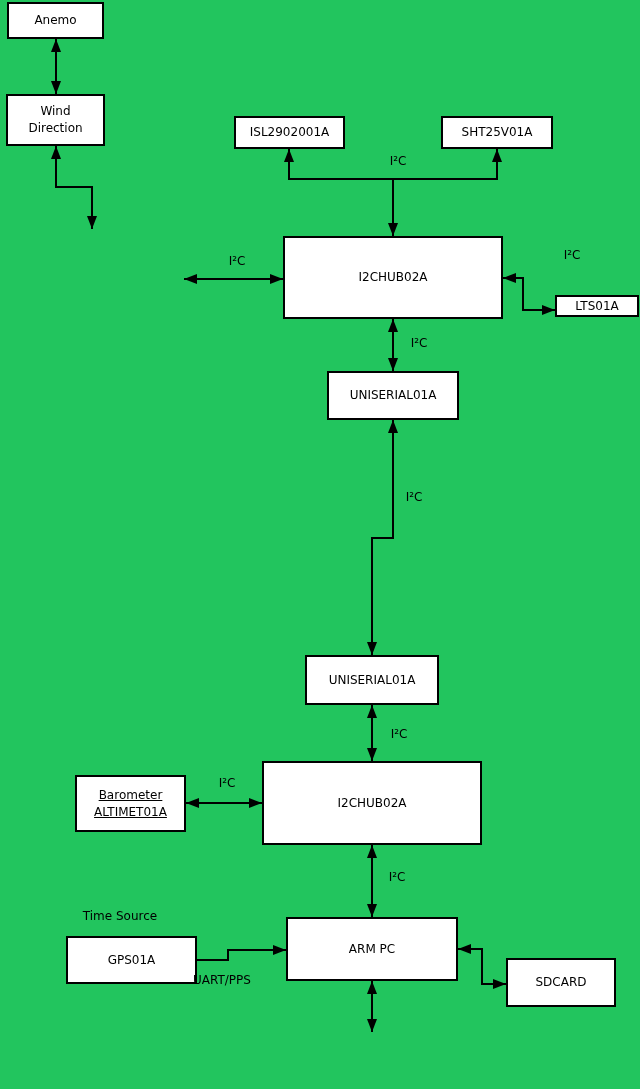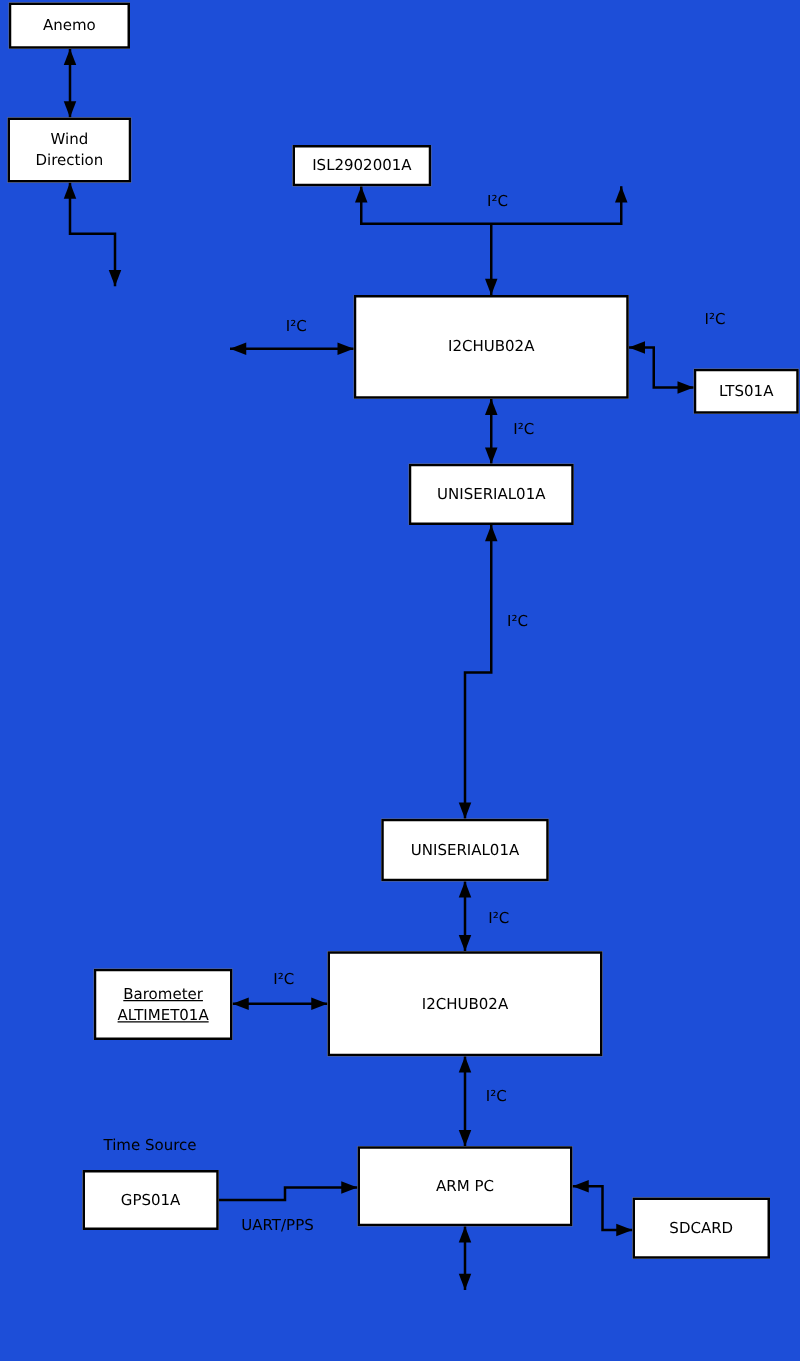--- a/index.html
+++ b/index.html
@@ -4,21 +4,21 @@
 <style>
   html, body {
     margin: 0;
     padding: 0;
     background: #ffffff;
   }
   #canvas {
     position: relative;
     width: 640px;
     height: 1089px;
-    background: #1d4ed8;
+    background: #22c55e;
     font-family: "DejaVu Sans", "Liberation Sans", sans-serif;
     color: #000000;
     overflow: hidden;
   }
   #wires {
     position: absolute;
     left: 0;
     top: 0;
     width: 640px;
     height: 1089px;
@@ -44,27 +44,27 @@
     line-height: 14px;
     white-space: nowrap;
   }
   
   .n-anemo      { left: 7px;   top: 2px;    width: 97px;  height: 37px; }
   .n-wind       { left: 6px;   top: 94px;   width: 99px;  height: 52px; }
   .n-pic        { left: 2px;   top: 229px;  width: 182px; height: 98px; }
   .n-isl        { left: 234px; top: 116px;  width: 111px; height: 33px; }
   .n-sht        { left: 441px; top: 116px;  width: 112px; height: 33px; }
   .n-hub1       { left: 283px; top: 236px;  width: 220px; height: 83px; }
-  .n-lts        { left: 555px; top: 295px;  width: 84px;  height: 36px; }
+  .n-lts        { left: 555px; top: 295px;  width: 84px;  height: 22px; }
   .n-uni1       { left: 327px; top: 371px;  width: 132px; height: 49px; }
   .n-uni2       { left: 305px; top: 655px;  width: 134px; height: 50px; }
   .n-hub2       { left: 262px; top: 761px;  width: 220px; height: 84px; }
   .n-baro       { left: 75px;  top: 775px;  width: 111px; height: 57px; text-decoration: underline; }
   .n-armpc      { left: 286px; top: 917px;  width: 172px; height: 64px; }
-  .n-gps        { left: 66px;  top: 936px;  width: 109px; height: 48px; }
+  .n-gps        { left: 66px;  top: 936px;  width: 131px; height: 48px; }
   .n-sdcard     { left: 506px; top: 958px;  width: 110px; height: 49px; }
   .n-usb        { left: 282px; top: 1032px; width: 180px; height: 56px; }
   
   .l-i2c-top        { left: 398px; top: 161px; }
   .l-i2c-pic        { left: 237px; top: 261px; }
   .l-i2c-lts        { left: 572px; top: 255px; }
   .l-i2c-hub1-uni   { left: 419px; top: 343px; }
   .l-i2c-long       { left: 414px; top: 497px; }
   .l-i2c-uni2-hub2  { left: 399px; top: 734px; }
   .l-i2c-baro       { left: 227px; top: 783px; }
@@ -175,20 +175,23 @@
   <div class="node n-wind">
     <span>Wind</span>
     <span>Direction</span>
   </div>
 
 
   <div class="node n-isl">
     <span>ISL2902001A</span>
   </div>
 
+  <div class="node n-sht">
+    <span>SHT25V01A</span>
+  </div>
 
   <div class="node n-hub1">
     <span>I2CHUB02A</span>
   </div>
 
   <div class="node n-lts">
     <span>LTS01A</span>
   </div>
 
   <div class="node n-uni1">

